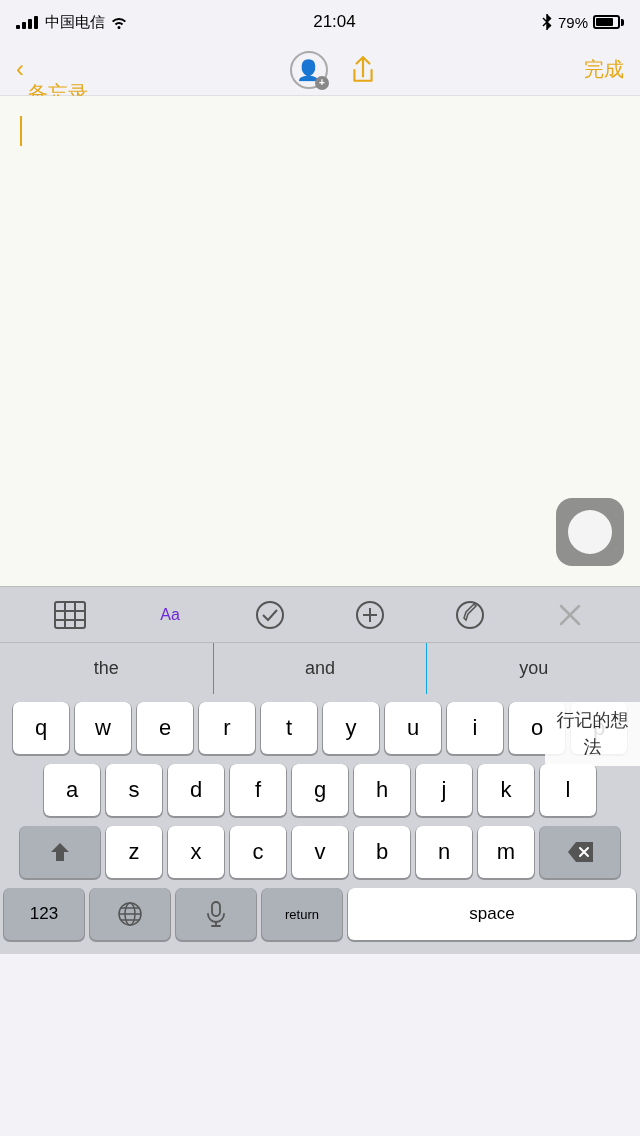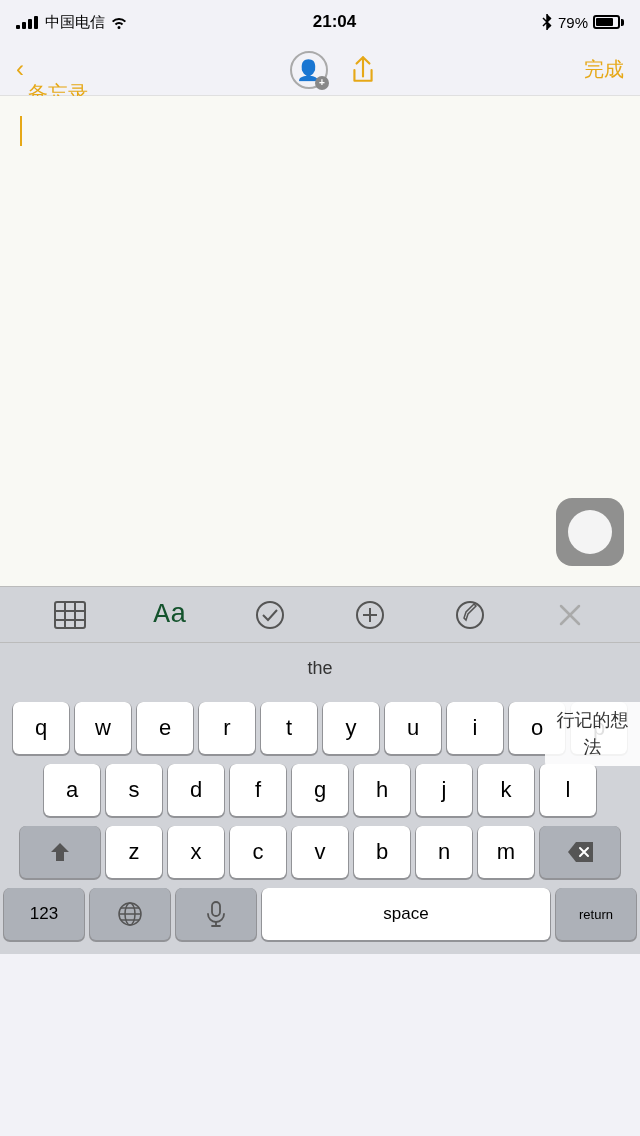--- a/index.html
+++ b/index.html
@@ -35,21 +35,21 @@
       gap: 2px;
       height: 14px;
     }
     .signal-bars span {
       background: #000;
       width: 4px;
       border-radius: 1px;
     }
     .status-center {
       font-size: 17px;
-      font-weight: 700;
+      font-weight: 400;
       color: #000;
     }
     .status-right {
       display: flex;
       align-items: center;
       gap: 5px;
       font-size: 15px;
       text-align: center;
     }
     .battery-icon {
@@ -384,21 +384,21 @@
     <svg width="32" height="28" viewBox="0 0 32 28" fill="none" stroke="#555" stroke-width="2">
       <rect x="1" y="1" width="30" height="26" rx="2"></rect>
       <line x1="1" y1="10" x2="31" y2="10"></line>
       <line x1="1" y1="19" x2="31" y2="19"></line>
       <line x1="11" y1="1" x2="11" y2="27"></line>
       <line x1="21" y1="1" x2="21" y2="27"></line>
     </svg>
   </div>
 
   <div class="toolbar-btn">
-    <span style="font-size:28px;color:#14532d;font-weight:500;font-family:Liberation Mono, monospace;">Aa</span>
+    <span style="font-size:16px;color:#6d28d9;font-weight:500;">Aa</span>
   </div>
 
   <div class="toolbar-btn">
     <svg width="30" height="30" viewBox="0 0 30 30" fill="none" stroke="#555" stroke-width="2">
       <circle cx="15" cy="15" r="13"></circle>
       <polyline points="8,15 13,20 22,10" stroke="#555" stroke-width="2" fill="none"></polyline>
     </svg>
   </div>
 
   <div class="toolbar-btn">
@@ -420,20 +420,26 @@
     <svg width="26" height="26" viewBox="0 0 26 26" fill="none" stroke="#aaa" stroke-width="2.5" stroke-linecap="round">
       <line x1="4" y1="4" x2="22" y2="22"></line>
       <line x1="22" y1="4" x2="4" y2="22"></line>
     </svg>
   </div>
 </div>
 
 <div class="predictive-bar">
   <div class="predictive-item">
     <span>the</span>
+  </div>
+  <div class="predictive-item">
+    <span>and</span>
+  </div>
+  <div class="predictive-item">
+    <span>you</span>
   </div>
 </div>
 
 <div class="keyboard">
 
   <div class="key-row">
     <div class="key key-letter">
         <span>q</span>
       </div>
     <div class="key key-letter">
@@ -544,24 +550,24 @@
       </svg>
     </div>
     <div class="key key-special key-mic">
       <svg width="22" height="26" viewBox="0 0 22 26" fill="none" stroke="#555" stroke-width="1.8" stroke-linecap="round">
         <rect x="7" y="1" width="8" height="14" rx="4" fill="none"></rect>
         <path d="M3 13c0 4.4 3.6 8 8 8s8-3.6 8-8"></path>
         <line x1="11" y1="21" x2="11" y2="25"></line>
         <line x1="7" y1="25" x2="15" y2="25"></line>
       </svg>
     </div>
+    <div class="key key-special key-return" style="width:80px;background:#adb1b8;font-size:13px;color:#000;text-align:center;">
+      <span style="font-size:13px;">return</span>
+    </div>
     <div class="key key-space">
       <span style="font-size:17px;color:#000;">space</span>
     </div>
-    <div class="key key-special key-return" style="width:80px;background:#adb1b8;font-size:13px;color:#000;text-align:center;">
-      <span style="font-size:13px;">return</span>
-    </div>
   </div>
 </div>
 
 <div style="position:fixed;right:0;bottom:370px;width:95px;background:rgba(255,255,255,0.88);padding:5px 8px;font-size:18px;color:#333;line-height:1.5;text-align:center;border-radius:4px 0 0 4px;">
   <span>行记的想法</span>
 </div>
 
 </body></html>

